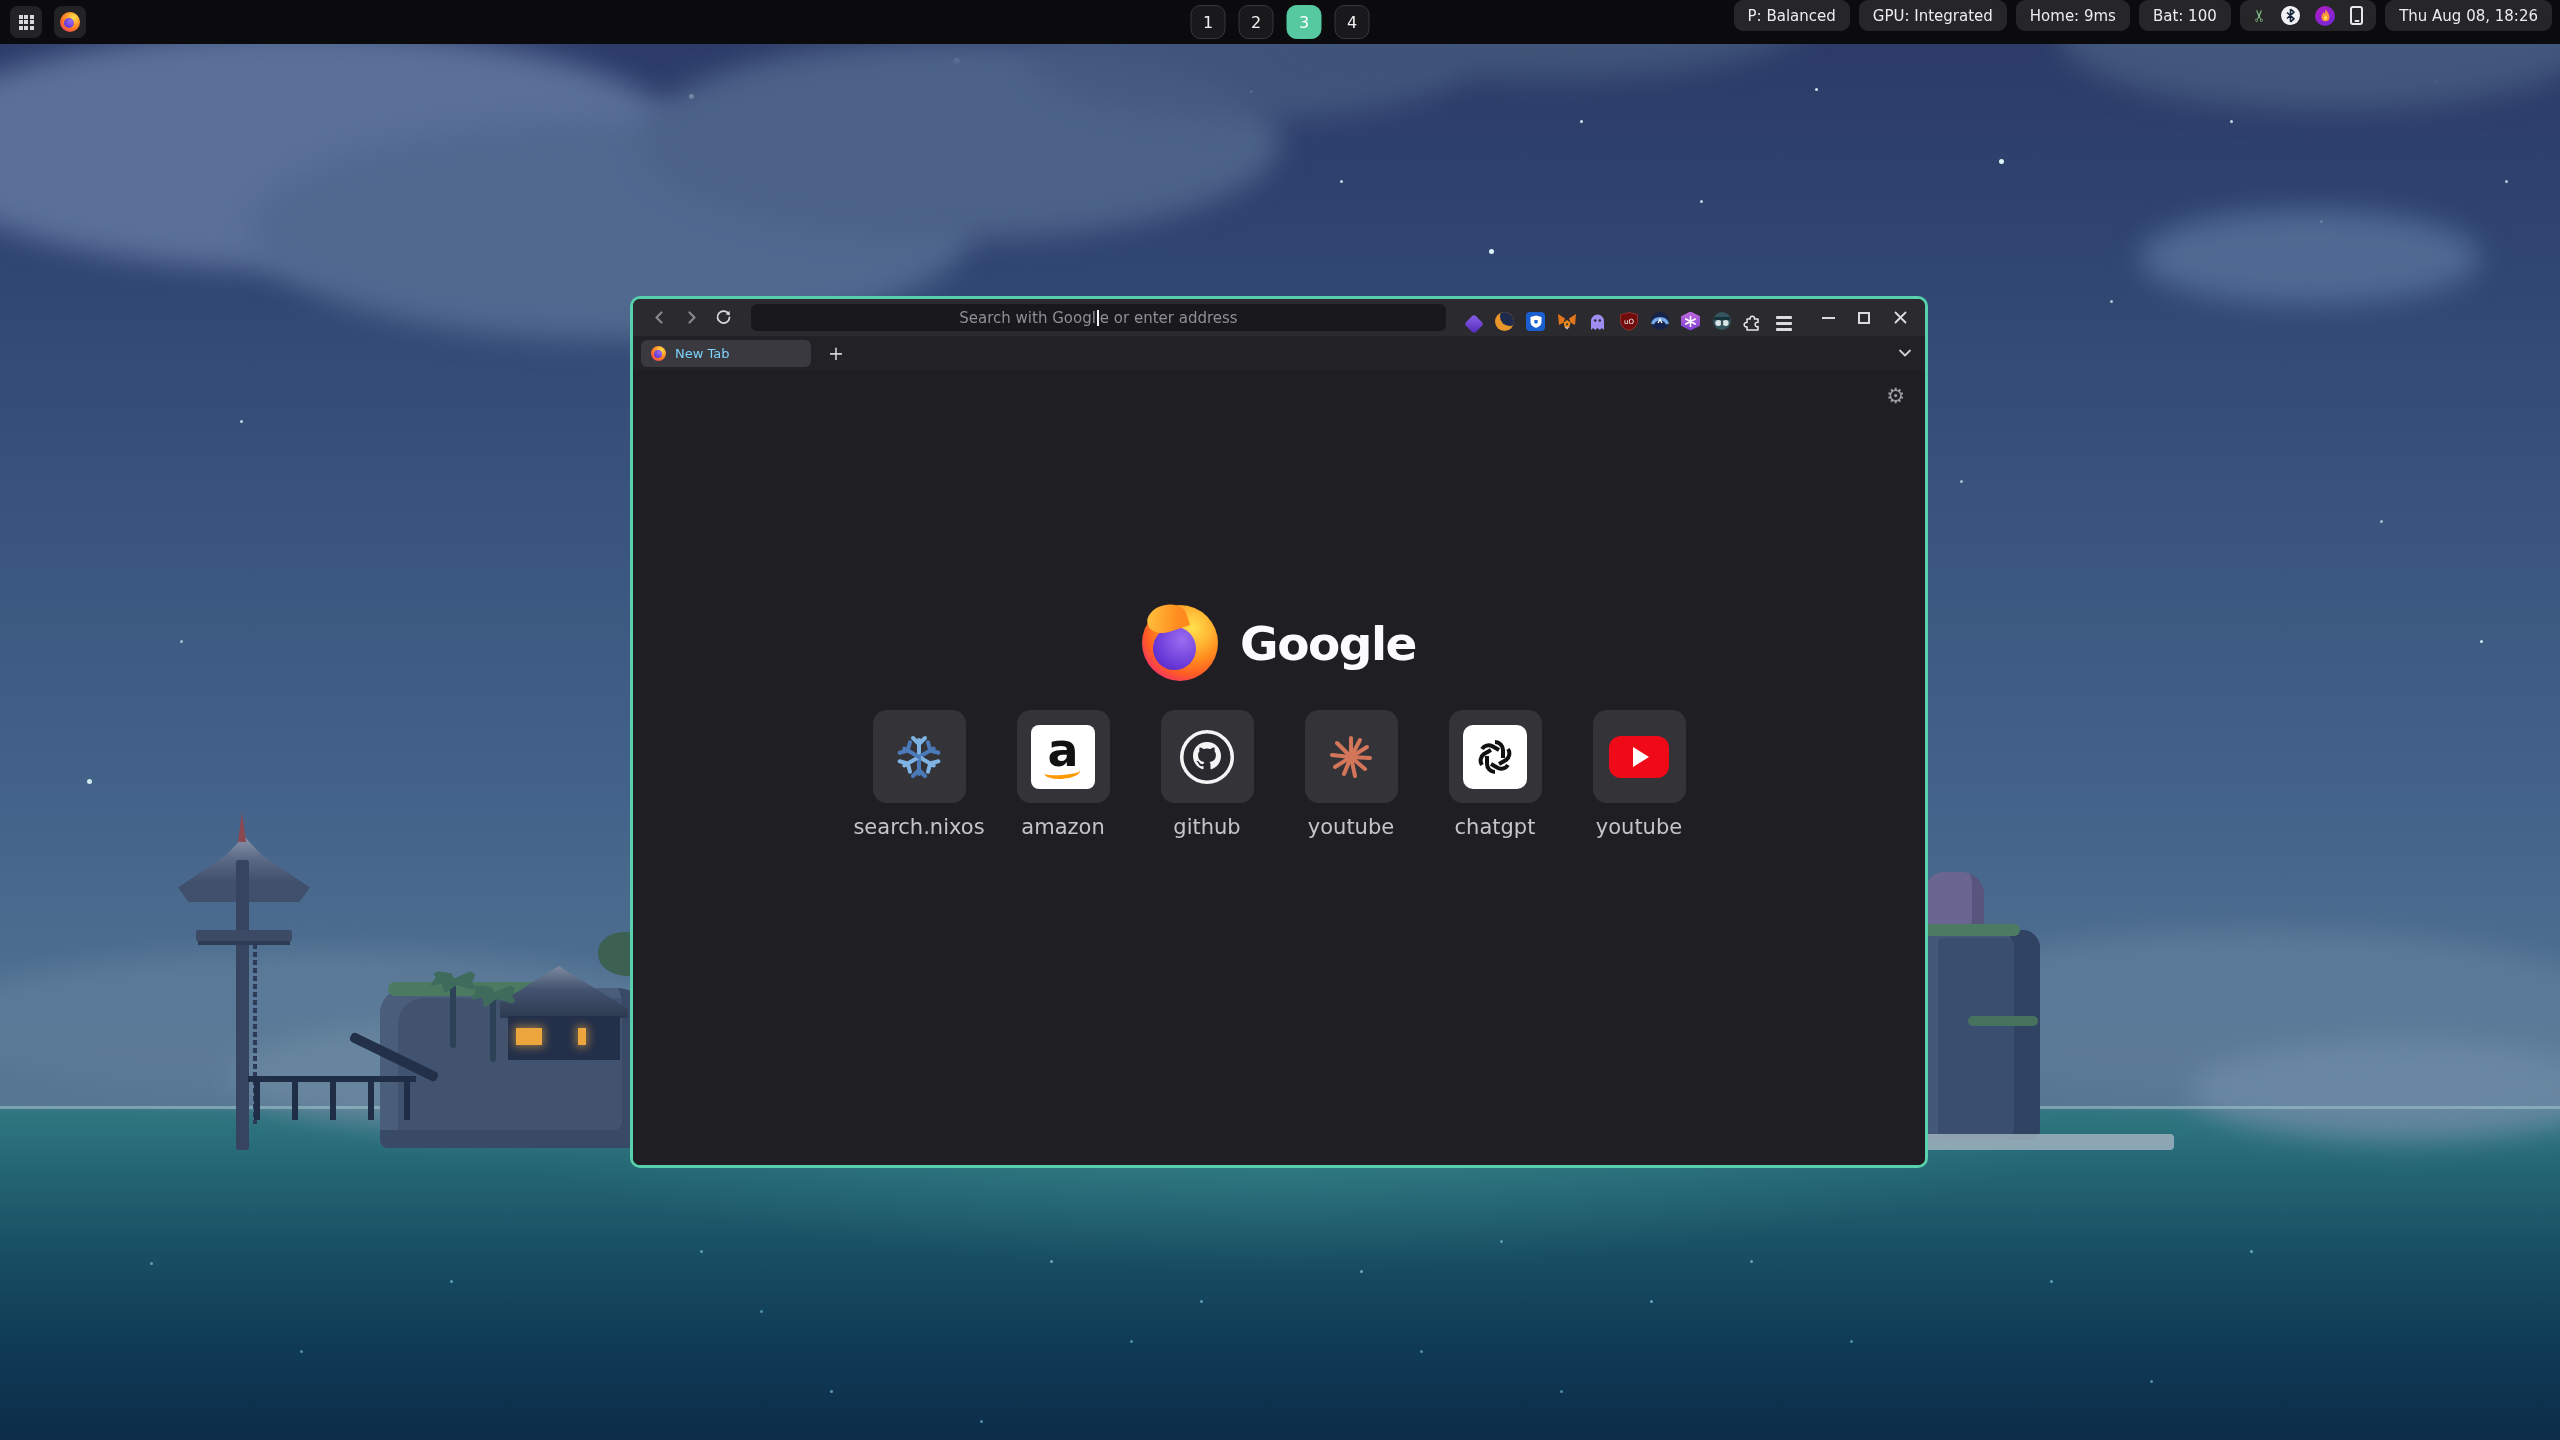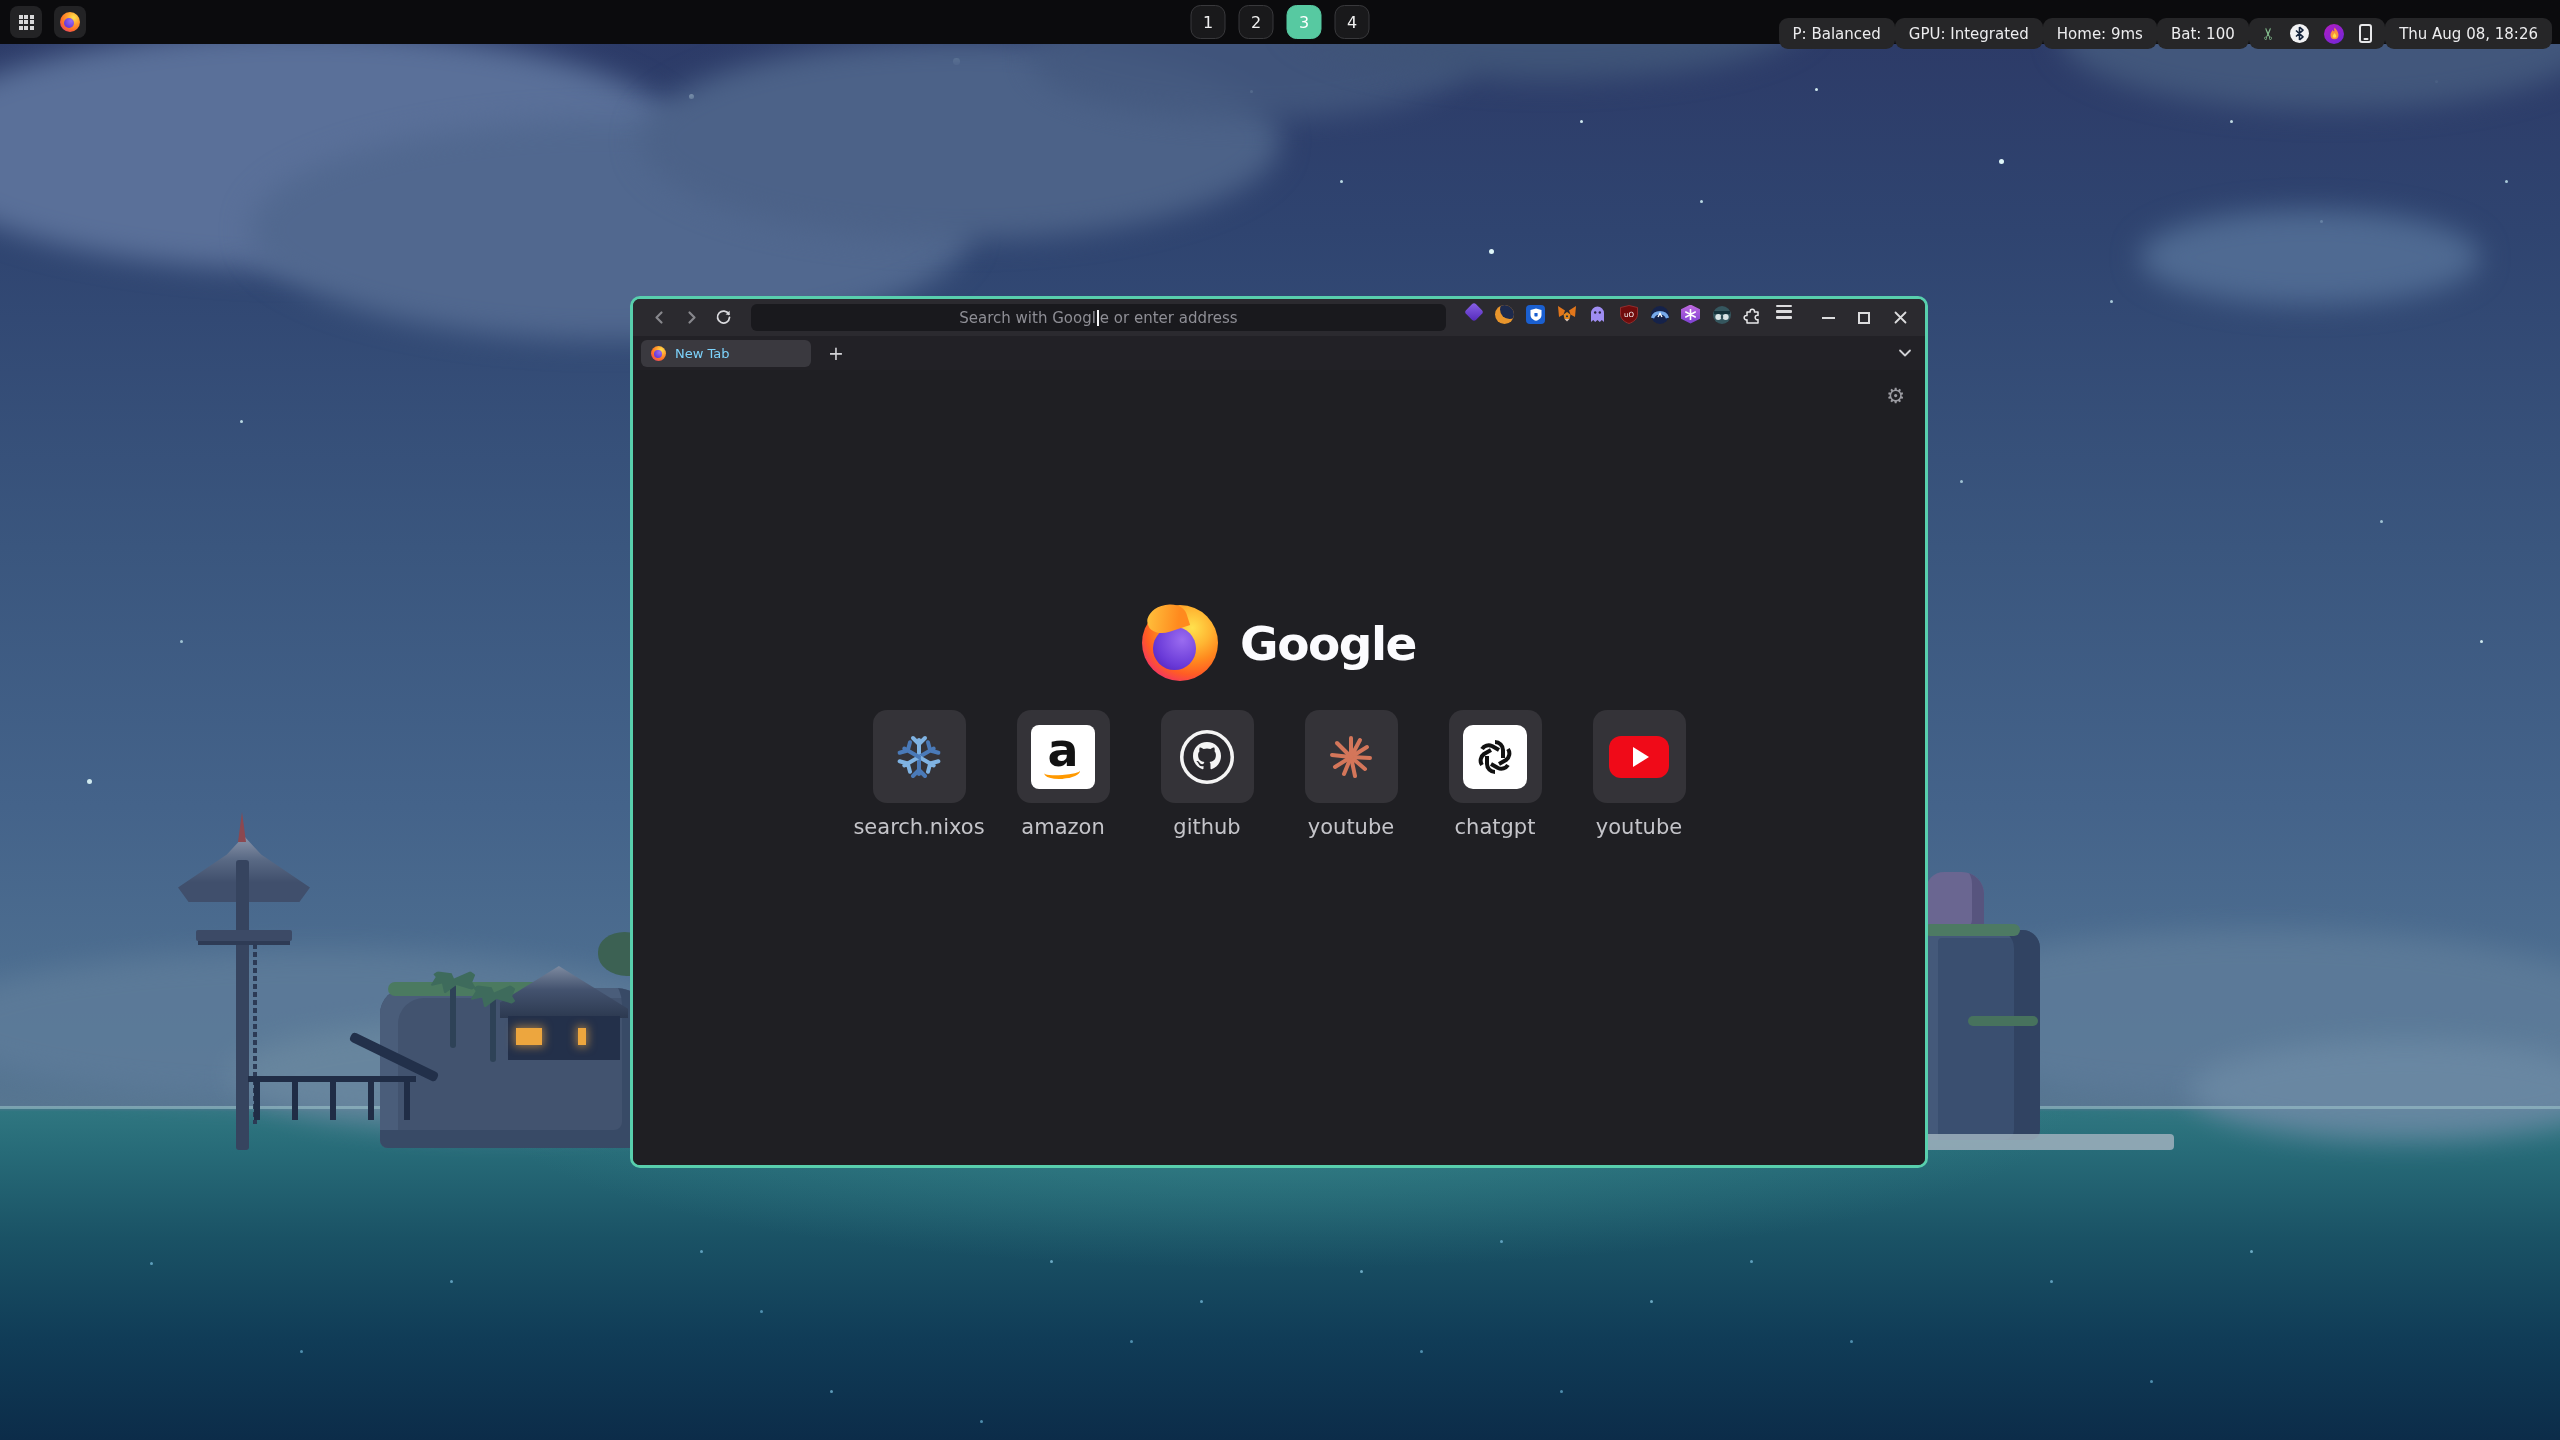--- a/index.html
+++ b/index.html
@@ -120,22 +120,22 @@
   .ff-mini { width:20px; height:20px; border-radius:50%; position:relative; overflow:hidden;
     background:radial-gradient(circle at 68% 28%, #ffd84a 5%, #ff9d2c 35%, #ff6d26 62%, #e23a7a 86%, #a81f8a 100%); }
   .ff-mini::after { content:""; position:absolute; left:20%; top:30%; width:52%; height:52%;
     border-radius:50%; background:radial-gradient(circle at 70% 30%, #9a6cf0, #6a3ad8 70%); }
   .tb-center { position:absolute; left:50%; top:0; height:44px; transform:translateX(-50%);
     display:flex; align-items:center; gap:13px; }
   .ws { width:35px; height:34px; border-radius:10px; background:#19191b;
     border:1px solid #39393c; color:#f0f0f0; font-size:16px;
     display:flex; align-items:center; justify-content:center; cursor:pointer; }
   .ws.active { background:#57c9a1; border-color:#57c9a1; color:#ffffff; }
-  .tb-right { position:absolute; right:8px; top:0; height:49px; display:flex;
-    align-items:flex-end; }
+  .tb-right { position:absolute; right:8px; top:0; height:36px; display:flex;
+    align-items:flex-start; gap:9px; }
   .pill { height:31px; border-radius:9px; background:#262628; color:#ececee;
     font-size:15px; display:flex; align-items:center; padding:0 14px; }
   .tray { gap:15px; padding:0 13px; }
   .icon-scissors { color:#84bd8e; font-size:16px; transform:rotate(-90deg); display:inline-block; }
   .bt-badge { width:19px; height:19px; border-radius:50%; background:#f2f2f4;
     display:flex; align-items:center; justify-content:center; }
   .flame-badge { width:20px; height:20px; border-radius:50%;
     background:linear-gradient(145deg,#b31cc2,#6d28d9); display:flex; align-items:center; justify-content:center; }
   .tablet-glyph { width:13px; height:19px; border:2px solid #e8e8ea; border-radius:3px; position:relative; }
   .tablet-glyph::after { content:""; position:absolute; left:50%; bottom:1px; transform:translateX(-50%);
@@ -146,21 +146,21 @@
     border:3px solid #58cfad; border-radius:10px; background:#1f1f23; z-index:10;
     overflow:hidden; }
   .toolbar { height:37px; background:#2b2a2f; display:flex; align-items:center;
     padding:0 12px; gap:4px; }
   .nav-btn { width:28px; height:26px; display:flex; align-items:center; justify-content:center;
     border-radius:5px; cursor:pointer; }
   .urlbar { flex:1; height:27px; margin:0 10px; background:#19191d; border-radius:6px;
     display:flex; align-items:center; justify-content:center; font-size:15px; color:#8e8e95;
     cursor:text; }
   .caret { width:2px; height:16px; background:#f5f5f7; margin:0 1px; }
-  .xi { width:27px; height:26px; display:flex; align-items:flex-start; justify-content:center;
+  .xi { width:27px; height:26px; display:flex; align-items:flex-end; justify-content:center;
     border-radius:5px; cursor:pointer; }
   .gem { width:14px; height:14px; transform:rotate(45deg); border-radius:3px;
     background:linear-gradient(135deg,#8a63e8,#5228b8); }
   .dr { position:relative; width:19px; height:19px; border-radius:50%; background:#e8952c; overflow:hidden; }
   .dr::after { content:""; position:absolute; right:-5px; top:-5px; width:19px; height:19px;
     border-radius:50%; background:#1d2a4d; }
   .bw { width:19px; height:19px; border-radius:4px; background:#1a5fd0;
     display:flex; align-items:center; justify-content:center; }
   .hexx { width:19px; height:19px; background:linear-gradient(180deg,#c069e0,#7b3fd1);
     clip-path:polygon(50% 0,100% 25%,100% 75%,50% 100%,0 75%,0 25%);

